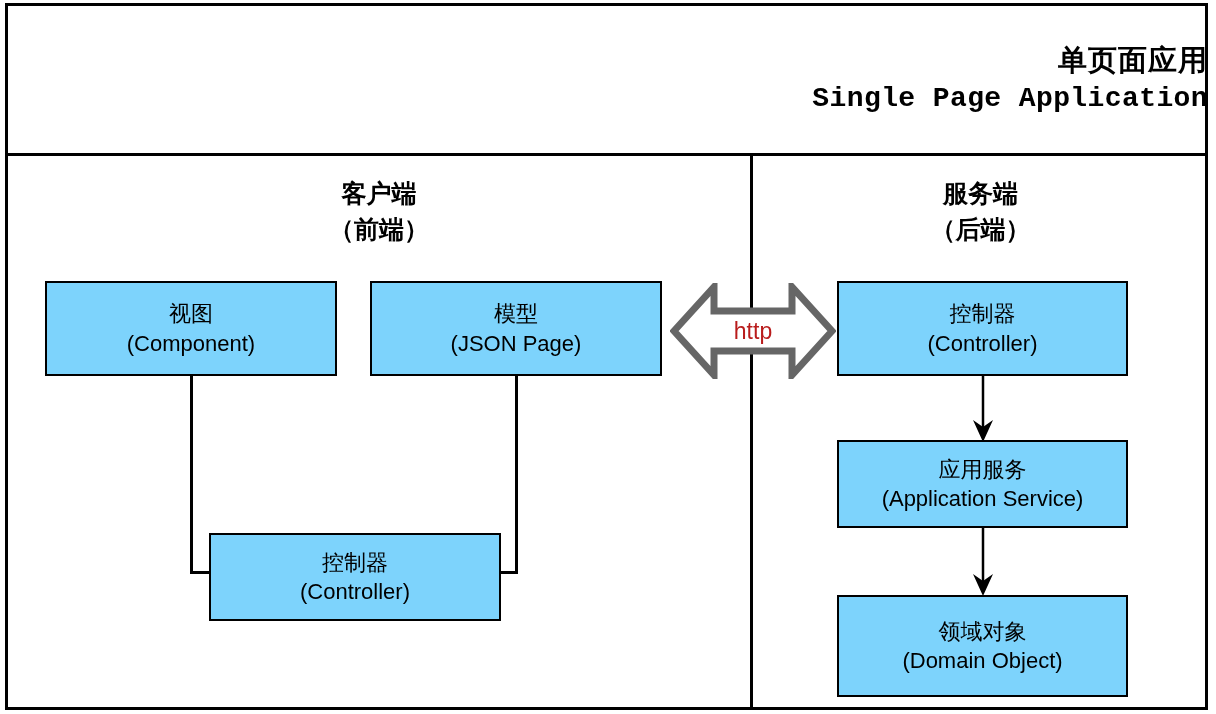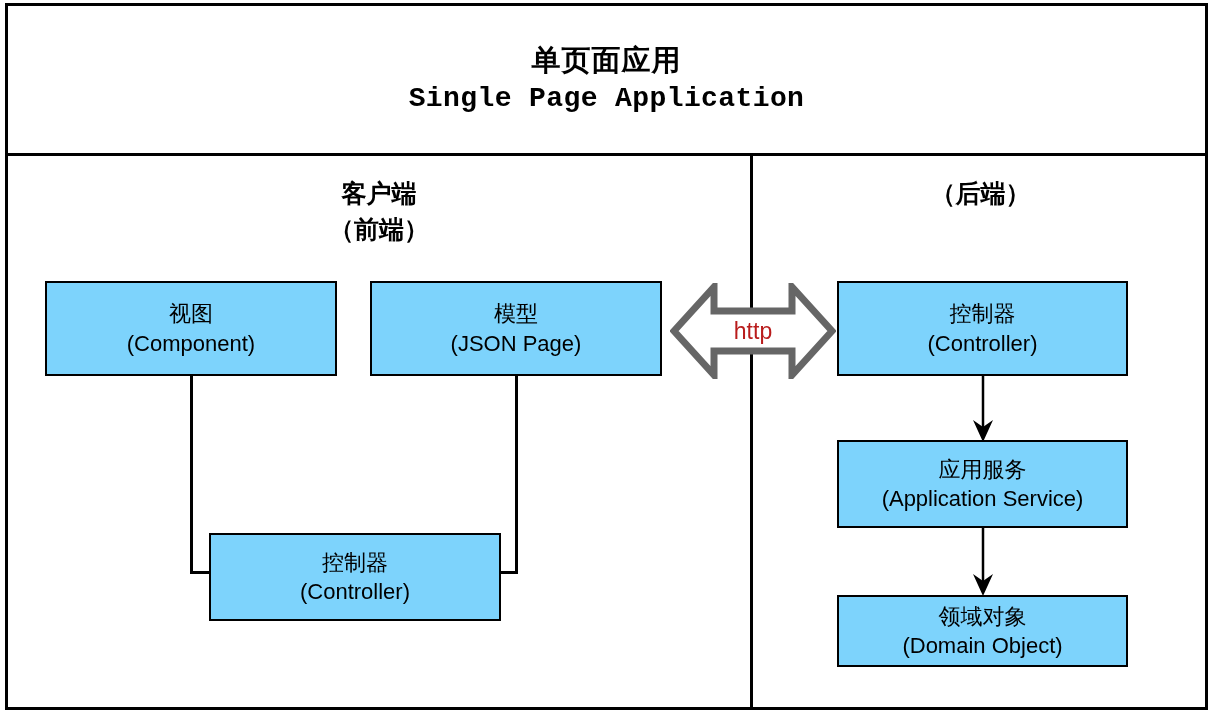--- a/index.html
+++ b/index.html
@@ -33,21 +33,21 @@
   
   .title-band {
     position: absolute;
     left: 5px;
     top: 3px;
     width: 1203px;
     height: 152px;
     box-sizing: border-box;
     display: flex;
     flex-direction: column;
-    align-items: center;
+    align-items: flex-end;
     justify-content: center;
   }
   .title-cn {
     font-size: 29px;
     font-weight: bold;
     letter-spacing: 1px;
     line-height: 1.35;
   }
   .title-en {
     font-size: 28px;
@@ -110,21 +110,21 @@
     line-height: 1.33;
     white-space: nowrap;
   }
 
   
   .node-view       { left: 45px;  top: 281px; width: 292px; height: 95px; }
   .node-model      { left: 370px; top: 281px; width: 292px; height: 95px; }
   .node-ctrl-front { left: 209px; top: 533px; width: 292px; height: 88px; }
   .node-ctrl-back  { left: 837px; top: 281px; width: 291px; height: 95px; }
   .node-appsvc     { left: 837px; top: 440px; width: 291px; height: 88px; }
-  .node-domain     { left: 837px; top: 595px; width: 291px; height: 72px; }
+  .node-domain     { left: 837px; top: 595px; width: 291px; height: 102px; }
 
   
   .line { position: absolute; background: #000000; z-index: 2; }
   .conn-view-v  { left: 190px; top: 376px; width: 2.5px; height: 198px; }
   .conn-view-h  { left: 190px; top: 571px; width: 22px;  height: 2.5px; }
   .conn-model-v { left: 515px; top: 376px; width: 2.5px; height: 198px; }
   .conn-model-h { left: 498px; top: 571px; width: 20px;  height: 2.5px; }
 
   
   .arrow-svg { position: absolute; z-index: 3; }
@@ -166,20 +166,21 @@
   </div>
 
   <div class="h-divider"></div>
   <div class="v-divider"></div>
 
   <div class="col-header client">
     <div>客户端</div>
     <div>（前端）</div>
   </div>
   <div class="col-header server">
+    <div>服务端</div>
     <div>（后端）</div>
   </div>
 
   <div class="line conn-view-v"></div>
   <div class="line conn-view-h"></div>
   <div class="line conn-model-v"></div>
   <div class="line conn-model-h"></div>
 
   <div class="node node-view">
     <div class="cn">视图</div>

